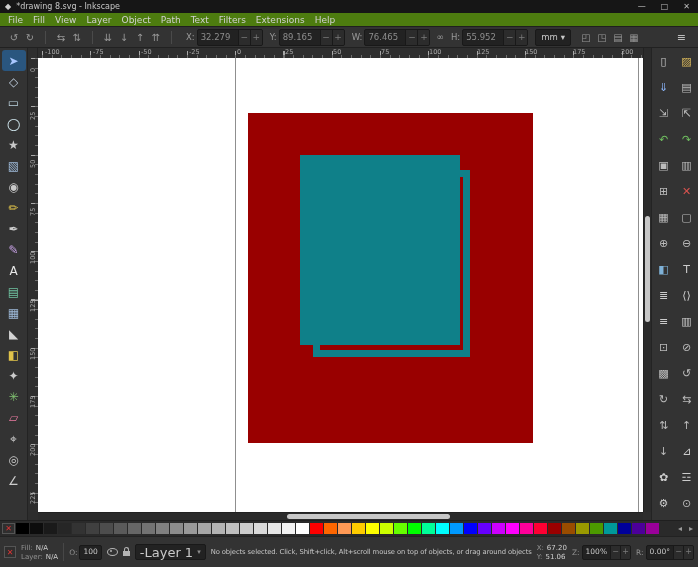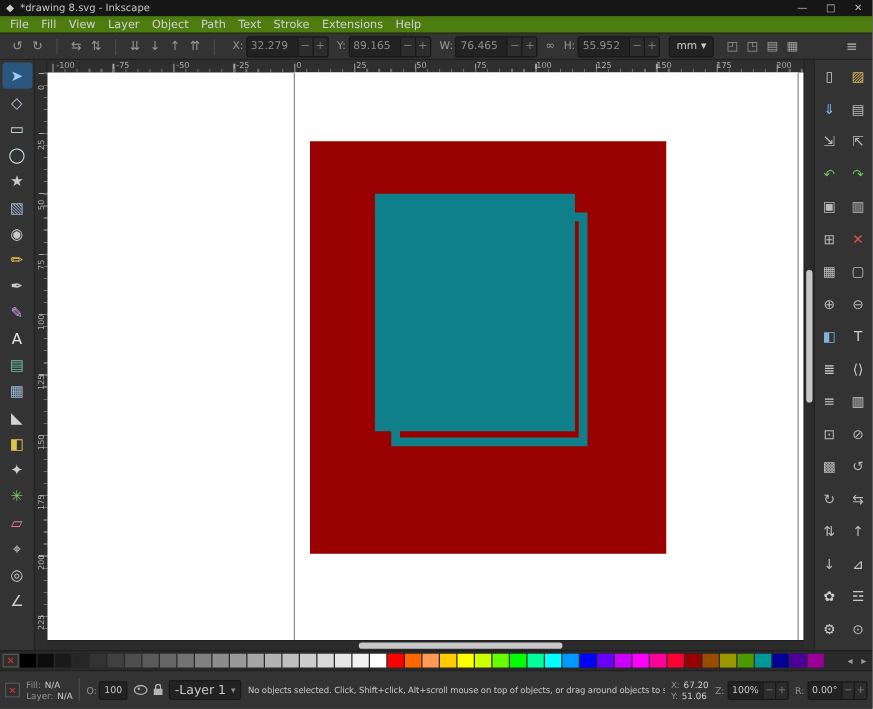--- a/index.html
+++ b/index.html
@@ -93,21 +93,21 @@
   .sb-sep{width:1px;height:18px;background:#474747;flex:none;}
   .sb-group{display:flex;align-items:center;gap:2px;flex:none;}
   .sb-entry{display:flex;align-items:stretch;background:#222;border:1px solid #191919;border-radius:2px;height:13px;overflow:hidden;}
   .sb-entry .val{color:#c9c9c9;font-size:7.5px;line-height:12px;padding:0 3px;white-space:nowrap;}
   .sb-entry .spin{width:9px;text-align:center;color:#7a7a7a;font-size:8px;line-height:12px;border-left:1px solid #191919;background:#2c2c2c;}
   .mini-eye{width:9px;height:6px;border:1px solid #b5b5b5;border-radius:50%;position:relative;flex:none;}
   .mini-eye::after{content:"";position:absolute;left:2.5px;top:1px;width:2px;height:2px;background:#b5b5b5;border-radius:50%;}
   .mini-lock{width:7px;height:5px;background:#b5b5b5;position:relative;margin-top:3px;flex:none;}
   .mini-lock::before{content:"";position:absolute;top:-4px;left:1px;width:3px;height:4px;border:1px solid #b5b5b5;border-bottom:none;border-radius:3px 3px 0 0;}
   .layer-select{display:flex;align-items:center;gap:4px;background:#222;border:1px solid #191919;border-radius:2px;height:14px;padding:0 4px;flex:none;}
-  .layer-select .val{color:#c9c9c9;font-size:10px;white-space:nowrap;}
+  .layer-select .val{color:#c9c9c9;font-size:13px;white-space:nowrap;}
   .layer-select .arrow{color:#8d8d8d;font-size:7px;}
   .sb-message{flex:1;min-width:0;color:#c6c6c6;font-size:6.8px;letter-spacing:-0.1px;white-space:nowrap;overflow:hidden;}
   .xy-block{display:flex;flex-direction:column;justify-content:center;gap:1px;flex:none;align-items:flex-start;}
   .xy-row{display:flex;gap:3px;font-size:7px;line-height:8px;}
 </style>
 </head>
 <body>
 
 <div class="window">
 
@@ -122,21 +122,21 @@
   </div>
 
   <div class="menubar">
       <span class="menu-item">File</span>
       <span class="menu-item">Fill</span>
       <span class="menu-item">View</span>
       <span class="menu-item">Layer</span>
       <span class="menu-item">Object</span>
       <span class="menu-item">Path</span>
       <span class="menu-item">Text</span>
-      <span class="menu-item">Stroke</span>
+      <span class="menu-item">Filters</span>
       <span class="menu-item">Extensions</span>
       <span class="menu-item">Help</span>
     </div>
 
   <div class="toolbar">
     <span style="display:flex;align-items:center;">
         <span class="tb-icon">↺</span>
         <span class="tb-icon">↻</span>
         <span class="tb-sep"></span>
         <span class="tb-icon">⇆</span>

